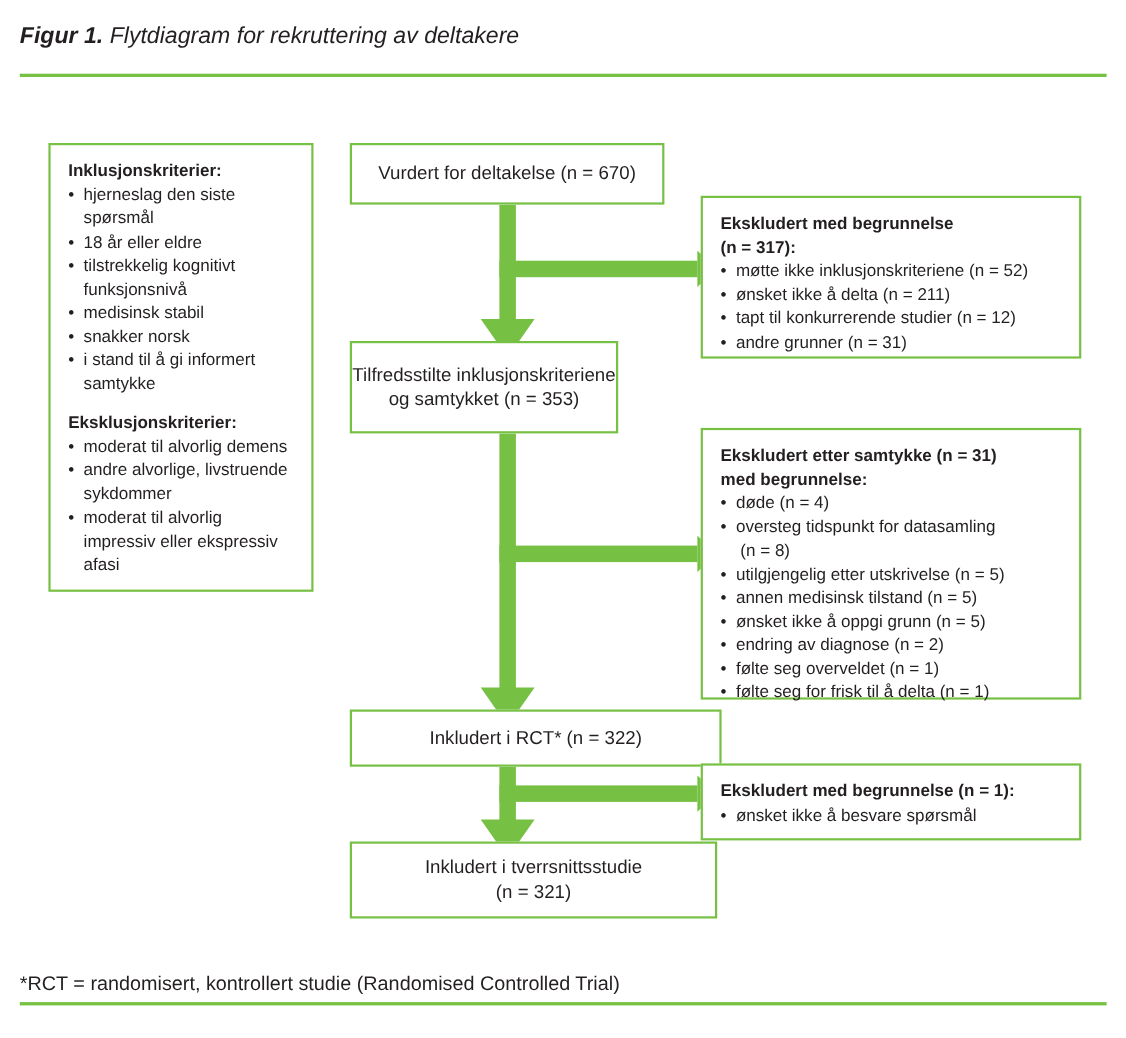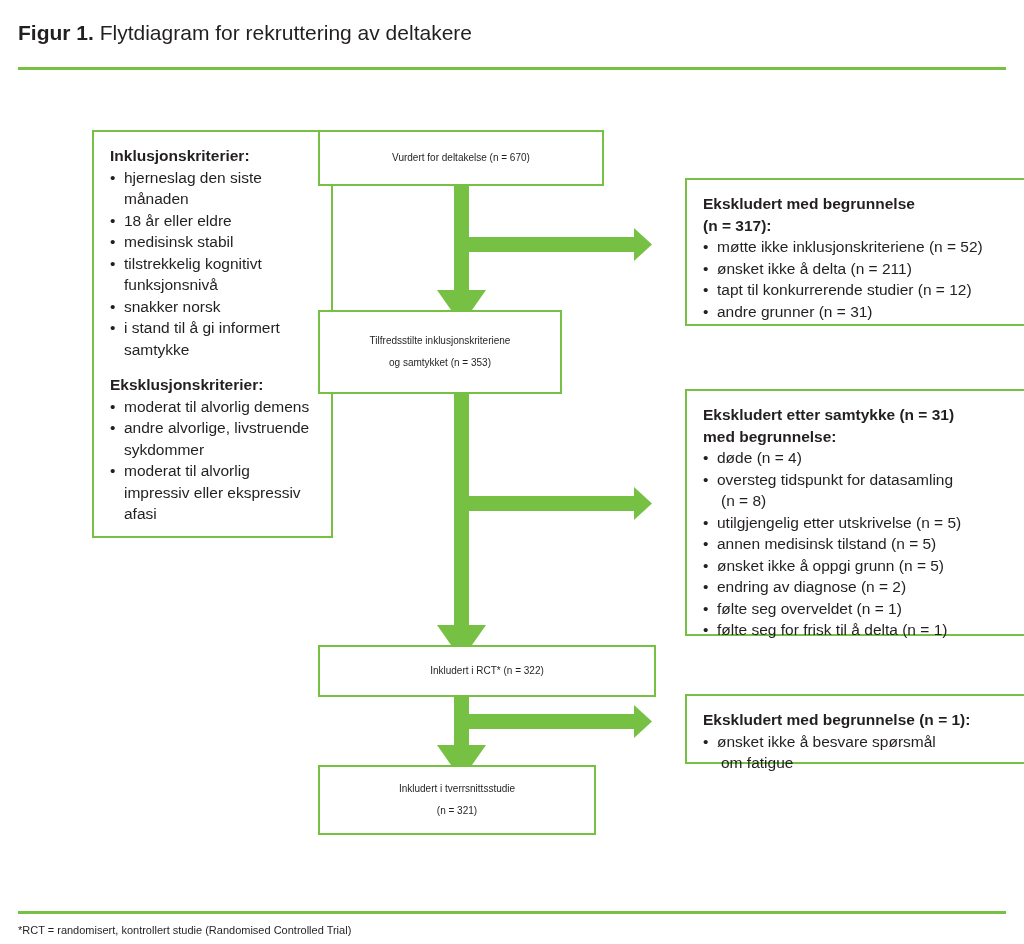--- a/index.html
+++ b/index.html
@@ -17,62 +17,62 @@
   }
 
   
   .figure-title {
     position: absolute;
     left: 18px;
     top: 20px;
     font-size: 21px;
     line-height: 26px;
     white-space: nowrap;
+    font-style: italic;
   }
   .figure-title .lead { font-weight: bold; }
 
   .rule {
     position: absolute;
     left: 18px;
     width: 988px;
     height: 3px;
     background: #76c043;
   }
   .rule-top { top: 67px; }
   .rule-bottom { top: 911px; }
 
   .footnote {
     position: absolute;
     left: 18px;
-    top: 922px;
-    font-size: 11px;
+    top: 886px;
+    font-size: 18px;
     line-height: 17px;
     white-space: nowrap;
   }
 
   
   .box {
     position: absolute;
     border: 2px solid #76c043;
     background: #ffffff;
     box-sizing: border-box;
   }
   .box-center-text {
     display: flex;
     align-items: center;
     justify-content: center;
     text-align: center;
-    font-size: 10px;
+    font-size: 17px;
     line-height: 22px;
   }
   .box-list {
     padding: 13px 14px 10px 16px;
     font-size: 15.5px;
     line-height: 21.5px;
-    margin-left: 48px;
   }
 
   .hd {
     font-weight: bold;
     display: block;
   }
   ul.bullets {
     list-style: none;
     margin: 0;
     padding: 0;
@@ -92,21 +92,21 @@
     display: block;
     padding-left: 4px;
   }
   .gap { height: 14px; }
 
   
   #criteria-box { left: 44px;  top: 130px; width: 241px; height: 408px; }
   #box-assessed  { left: 318px; top: 130px; width: 286px; height: 56px;  }
   #box-met       { left: 318px; top: 310px; width: 244px; height: 84px;  }
   #box-rct       { left: 318px; top: 645px; width: 338px; height: 52px;  }
-  #box-cross     { left: 318px; top: 765px; width: 278px; height: 70px;  }
+  #box-cross     { left: 318px; top: 765px; width: 334px; height: 70px;  }
   #excl-1        { left: 637px; top: 178px; width: 346px; height: 148px; }
   #excl-2        { left: 637px; top: 389px; width: 346px; height: 247px; }
   #excl-3        { left: 637px; top: 694px; width: 346px; height: 70px;  }
 
   
   .arrow-layer {
     position: absolute;
     left: 0; top: 0;
     width: 1024px; height: 944px;
     pointer-events: none;
@@ -137,24 +137,24 @@
     <rect x="454" y="697" width="15" height="74"></rect>
     <rect x="454" y="714" width="180" height="15"></rect>
     <polygon points="634,705 634,738 652,721.5"></polygon>
     <polygon points="437,745 486,745 461.5,780"></polygon>
   </g>
 </svg>
 
 <div class="box box-list" id="criteria-box">
   <span class="hd">Inklusjonskriterier:</span>
   <ul class="bullets">
-    <li>hjerneslag den siste månaden</li>
+    <li>hjerneslag den siste spørsmål</li>
     <li>18 år eller eldre</li>
+    <li>tilstrekkelig kognitivt funksjonsnivå</li>
     <li>medisinsk stabil</li>
-    <li>tilstrekkelig kognitivt funksjonsnivå</li>
     <li>snakker norsk</li>
     <li>i stand til å gi informert samtykke</li>
   </ul>
   <div class="gap"></div>
   <span class="hd">Eksklusjonskriterier:</span>
   <ul class="bullets">
     <li>moderat til alvorlig demens</li>
     <li>andre alvorlige, livstruende sykdommer</li>
     <li>moderat til alvorlig impressiv eller ekspressiv afasi</li>
   </ul>
@@ -204,18 +204,18 @@
     <li><span>ønsket ikke å oppgi grunn (n = 5)</span></li>
     <li><span>endring av diagnose (n = 2)</span></li>
     <li><span>følte seg overveldet (n = 1)</span></li>
     <li><span>følte seg for frisk til å delta (n = 1)</span></li>
   </ul>
 </div>
 
 <div class="box box-list" id="excl-3">
   <span class="hd">Ekskludert med begrunnelse (n = 1):</span>
   <ul class="bullets">
-    <li><span>ønsket ikke å besvare spørsmål</span><span class="cont">om fatigue</span></li>
+    <li><span>ønsket ikke å besvare spørsmål</span></li>
   </ul>
 </div>
 
 <div class="footnote">*RCT = randomisert, kontrollert studie (Randomised Controlled Trial)</div>
 <div class="rule rule-bottom"></div>
 
 </body></html>

